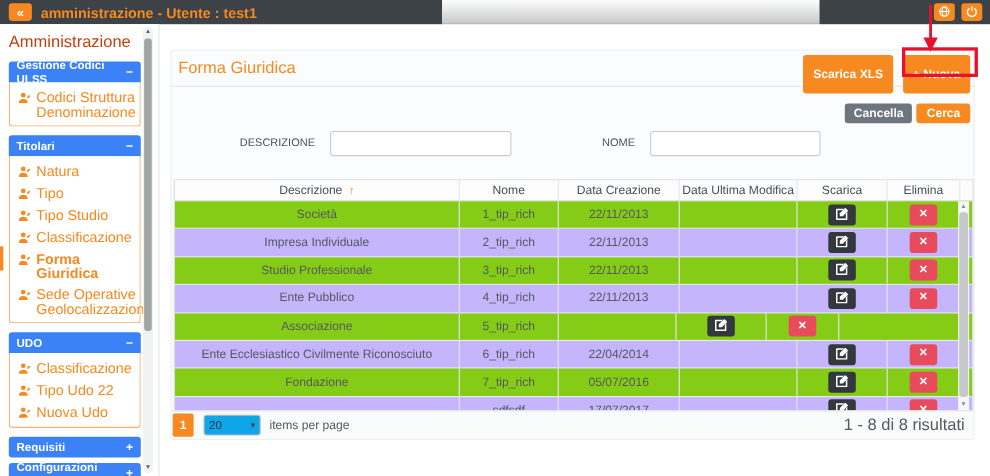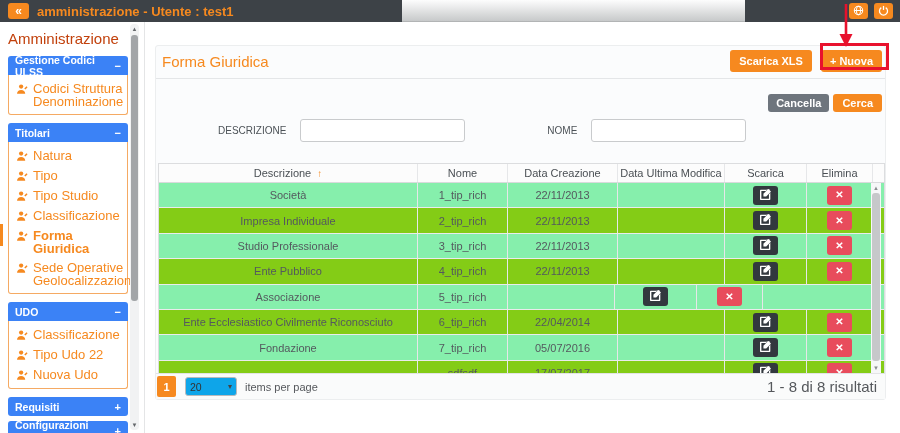--- a/index.html
+++ b/index.html
@@ -45,42 +45,42 @@
   .sb-thumb { position:absolute; top:11px; left:1px; width:7px; height:266px; background:#a2a5a8; border-radius:3px; }
 
   
   .card { position:absolute; left:155px; top:45px; width:731px; height:355px; background:#fbfcfd;
           border:1px solid #eceeef; border-radius:3px; }
   .card-head { position:absolute; top:0; left:0; right:0; height:33px; border-bottom:1px solid #e4e6e8; }
   .main-title { position:absolute; left:6px; top:7px; font-size:15px; color:#f6891f; font-weight:normal; }
   .head-btns { position:absolute; top:4px; right:3px; display:flex; gap:9px; }
   .btn { border:none; border-radius:3px; color:#fff; font-size:11px; font-weight:bold; cursor:pointer;
          font-family:"Liberation Sans", sans-serif; }
-  .btn-orange { background:#f6891f; height:22px; padding:0 9px; }
+  .btn-orange { background:#f6891f; height:35px; padding:0 9px; }
   .btn-gray { background:#6e757d; height:18px; padding:0 8px; }
   .search-actions { position:absolute; top:48px; right:3px; display:flex; gap:4px; }
   .fields { position:absolute; top:73px; left:0; right:0; display:flex; align-items:center; }
   .f-label { font-size:10px; color:#4c5257; margin-right:14px; }
   .f-input { height:23px; border:1px solid #c9cbcd; border-radius:3px; background:#fff; width:165px;
              font-size:11px; padding:0 5px; font-family:"Liberation Sans", sans-serif; }
   .f-group1 { display:flex; align-items:center; margin-left:62px; }
   .f-group2 { display:flex; align-items:center; margin-left:82px; }
 
   
   .table-wrap { position:absolute; top:117px; left:2px; width:727px; height:212px;
                 border:1px solid #dcdddf; background:#fff; overflow:hidden; }
   .t-head { display:flex; height:19px; background:#fcfcfc; border-bottom:1px solid #d9dadc; }
   .t-cell { border-right:1px solid #e6e7e9; display:flex; align-items:center; justify-content:center;
             font-size:11px; color:#54595e; overflow:hidden; white-space:nowrap; }
   .t-head .t-cell { color:#4a4f54; }
   .c0{width:259px;} .c1{width:90px;} .c2{width:110px;} .c3{width:107px;} .c4{width:82px;} .c5{width:66px;}
   .cfill{flex:1; border-right:none;}
   .sort-glyph { color:#f6891f; font-size:10px; margin-left:6px; }
-  .t-row { display:flex; height:25.4px; border-bottom:1px solid #eaebec; background:#86efac; }
-  .t-row.even { background:#84cc16; }
+  .t-row { display:flex; height:25.4px; border-bottom:1px solid #eaebec; background:#84cc16; }
+  .t-row.even { background:#c4b5fd; }
   .btn-edit { width:25px; height:19px; background:#32383e; border:none; border-radius:3px;
               display:flex; align-items:center; justify-content:center; cursor:pointer; }
   .btn-del { width:25px; height:19px; background:#e84c5c; border:none; border-radius:3px; color:#fff;
              font-weight:bold; font-size:10px; line-height:10px; cursor:pointer; }
   .t-scroll { position:absolute; top:137px; right:4px; width:10px; height:190px; background:#f6f7f8; }
   .t-scroll .sb-arrow { color:#8a8d90; }
   .t-thumb { position:absolute; top:10px; left:1px; width:8px; height:168px; background:#c6c8ca; border-radius:3px; }
 
   
   .pager { position:absolute; left:0; right:0; bottom:0; height:26px; background:#fafbfb;

